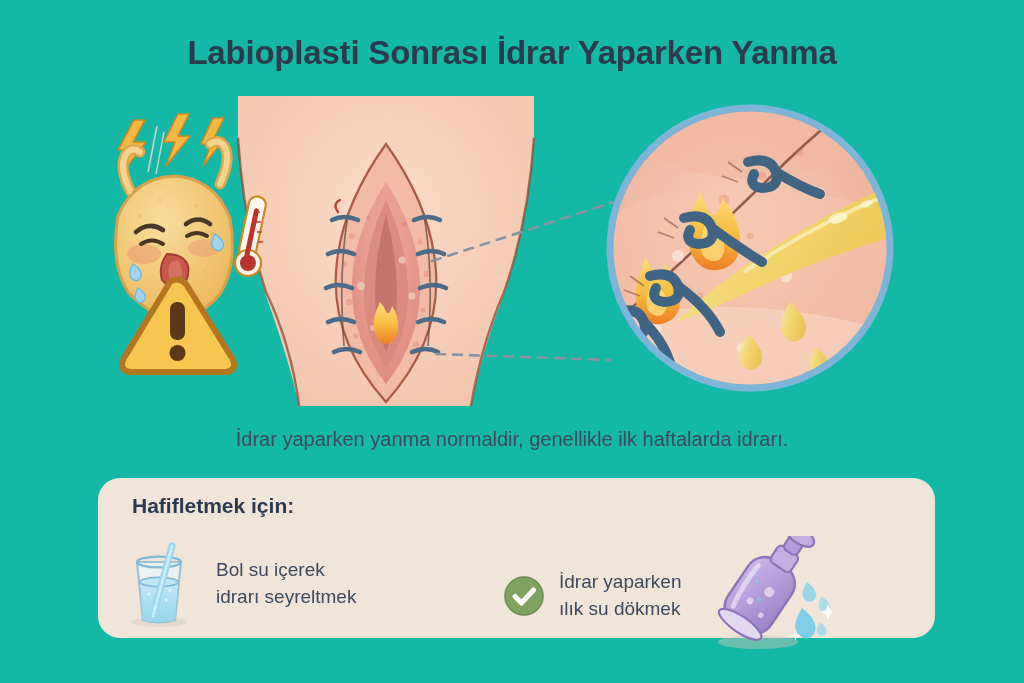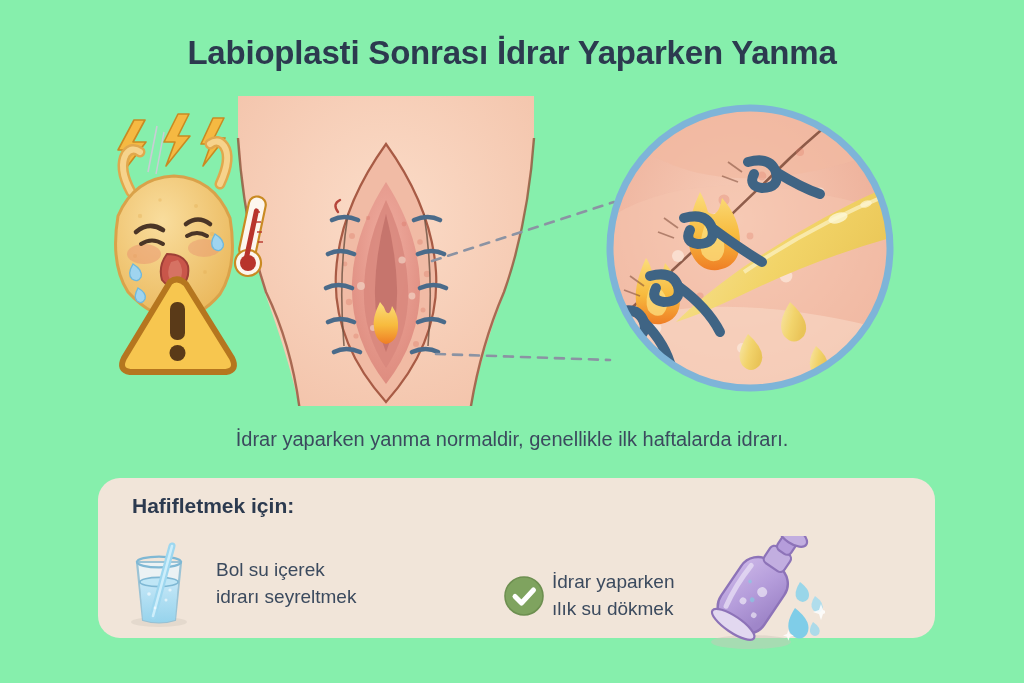--- a/index.html
+++ b/index.html
@@ -11,21 +11,21 @@
     height: 683px;
     background: #fdf8f3;
     font-family: "Liberation Sans", sans-serif;
     overflow: hidden;
     position: relative;
   }
   #infographic {
     position: relative;
     width: 1024px;
     height: 683px;
-    background: #86efac;
+    background: #14b8a6;
   }
   .title {
     position: absolute;
     left: 0;
     top: 34px;
     width: 1024px;
     text-align: center;
     font-size: 33px;
     font-weight: bold;
     color: #2c3a4f;
@@ -71,21 +71,21 @@
   }
   .tip-a { left: 22px; top: 60px; }
   .tip-b { left: 405px; top: 58px; }
   .tip-text {
     font-size: 19px;
     color: #3b4a5e;
     line-height: 1.42;
     white-space: pre-line;
   }
   .tip-a .tip-text { margin-left: 18px; }
-  .tip-b .tip-text { margin-left: 7px; }
+  .tip-b .tip-text { margin-left: 14px; }
   .tip-b .trailing-icon { margin-left: 20px; }
   svg { display: block; }
 </style>
 </head>
 <body>
 
 <div id="infographic">
 
   <div class="title">Labioplasti Sonrası İdrar Yaparken Yanma</div>
 

